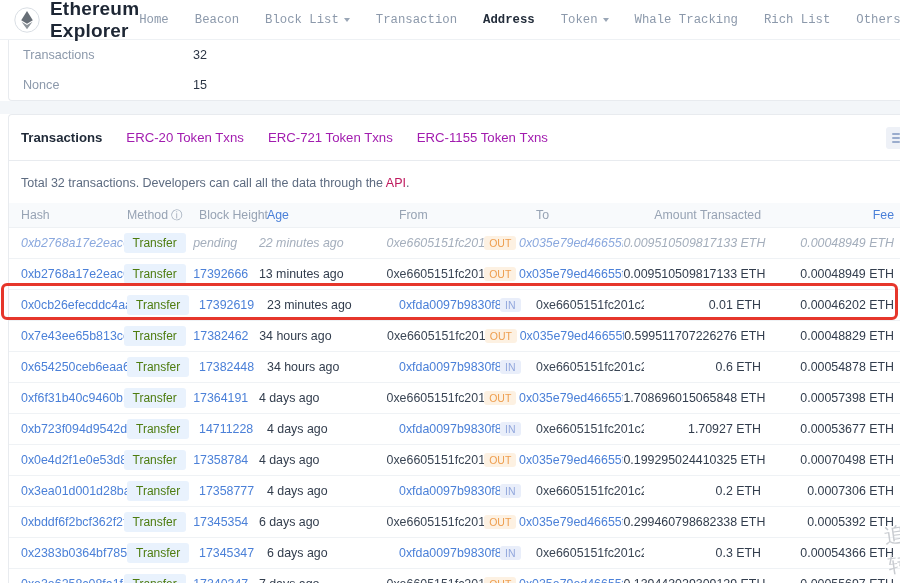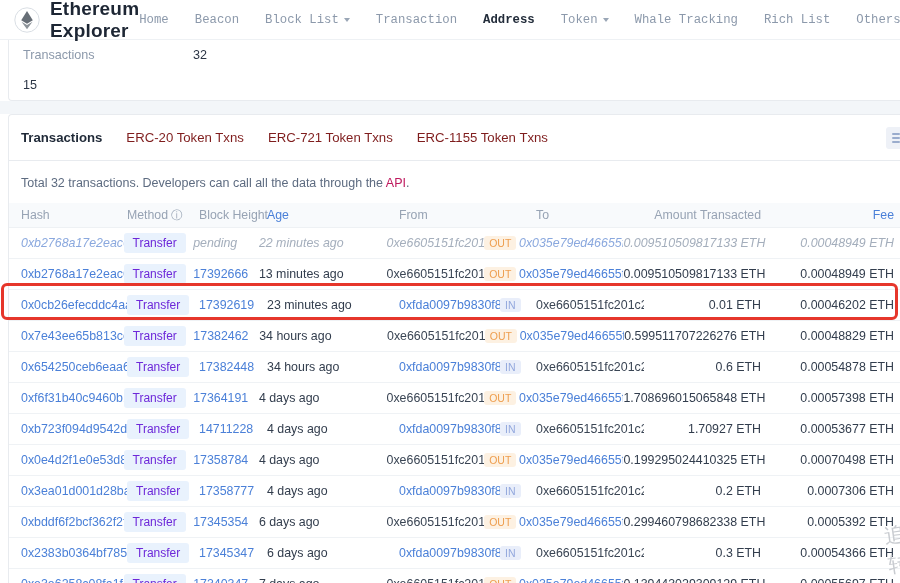--- a/index.html
+++ b/index.html
@@ -23,21 +23,21 @@
                    border:1px solid #e8ebef; border-top:none; border-right:none; border-radius:0 0 0 4px; }
   .ov-row { display:flex; align-items:center; height:30px; padding-left:14px; }
   .ov-label { width:170px; font-size:12.6px; color:#8c99ab; }
   .ov-value { font-size:12.6px; color:#2b3545; }
 
   
   .main-card { position:absolute; top:114px; left:8px; width:900px; height:480px; background:#fff;
                border:1px solid #e8ebef; border-right:none; border-bottom:none; border-radius:4px 0 0 0; }
   .tabbar { height:46px; border-bottom:1px solid #e8ebef; display:flex; align-items:center;
             padding:0 12px; position:relative; }
-  .tab { font-size:13.2px; color:#7f1d1d; margin-right:24px; cursor:pointer; white-space:nowrap; }
+  .tab { font-size:13.2px; color:#a21caf; margin-right:24px; cursor:pointer; white-space:nowrap; }
   .tab.active { color:#1f2937; font-weight:bold; }
   .more-btn { position:absolute; right:2px; top:12px; width:20px; height:22px; background:#eef1f7;
               border-radius:3px; display:flex; flex-direction:column; justify-content:center;
               align-items:center; gap:2px; cursor:pointer; }
   .more-btn i { display:block; width:8px; height:2px; background:#9aaccd; border-radius:1px; }
 
   .summary { padding:15px 0 0 12px; font-size:12.5px; color:#5d6b80; }
   .summary .api-link { color:#be185d; cursor:pointer;margin-top:42px; }
 
   
@@ -52,21 +52,21 @@
   .c-from   { width:101px; overflow:hidden; }
   .c-dir    { width:36px; }
   .c-to     { width:108px; overflow:hidden; }
   .c-amount { flex:1; text-align:right; }
   .c-fee    { width:133px; text-align:right; }
   .link { color:#4b80d8; cursor:pointer; }
   .plain-addr { color:#3a4554; }
   .sort-link { color:#4b80d8; cursor:pointer; }
   .info-ic { color:#9aa6b6; font-size:11.5px; margin-left:3px; }
 
-  .badge-method { display:inline-block; background:#e9f2fd; color:#6d28d9; border-radius:3px;
+  .badge-method { display:inline-block; background:#e9f2fd; color:#4d7c0f; border-radius:3px;
                   padding:3px 9px; font-size:12px; font-style:normal; }
   .badge-dir { display:inline-block; border-radius:3px; padding:1px 5px; font-size:10.5px; font-style:normal; }
   .badge-dir.out { background:#fdf1e2; color:#ee9e4f; }
   .badge-dir.in  { background:#e9eefa; color:#93a8dd; }
 
   .tr.pending { font-style:italic; color:#a4aebc; }
   .tr.pending .link { color:#8aa8de; }
   .tr.pending .plain-addr { color:#a4aebc; }
   .amount-cell, .fee-cell { color:#323d4d; }
   .tr.pending .amount-cell, .tr.pending .fee-cell { color:#a4aebc; }
@@ -125,20 +125,21 @@
       </div>
   </div>
 </div>
 
 <div class="overview-card">
   <div class="ov-row">
       <div class="ov-label">Transactions</div>
       <div class="ov-value">32</div>
     </div>
     <div class="ov-row">
+      <div class="ov-label">Nonce</div>
       <div class="ov-value">15</div>
     </div>
 </div>
 <div class="gap-strip"></div>
 
 <div class="main-card">
   <div class="tabbar">
     <div class="tab active">Transactions</div>
       <div class="tab">ERC-20 Token Txns</div>
       <div class="tab">ERC-721 Token Txns</div>

